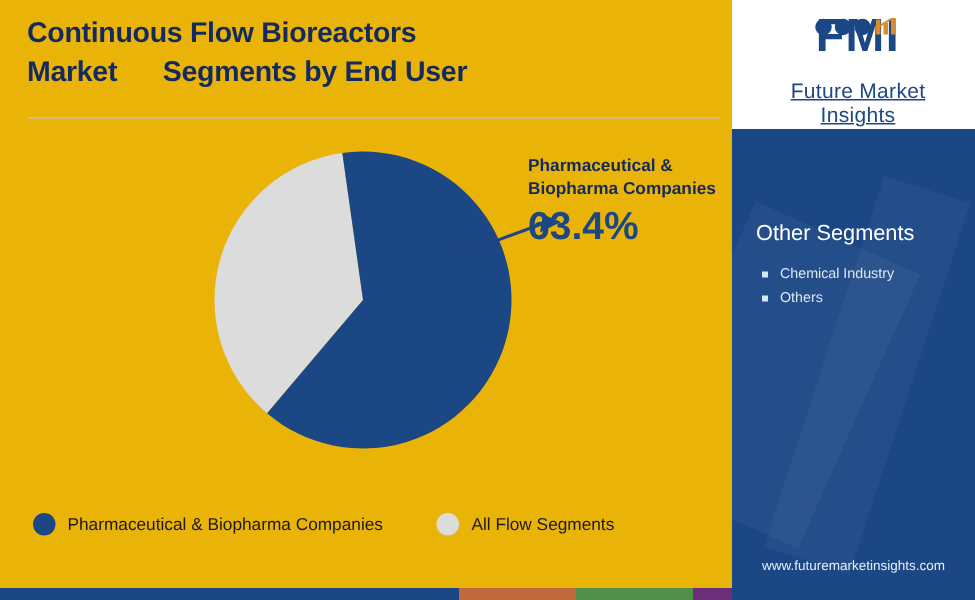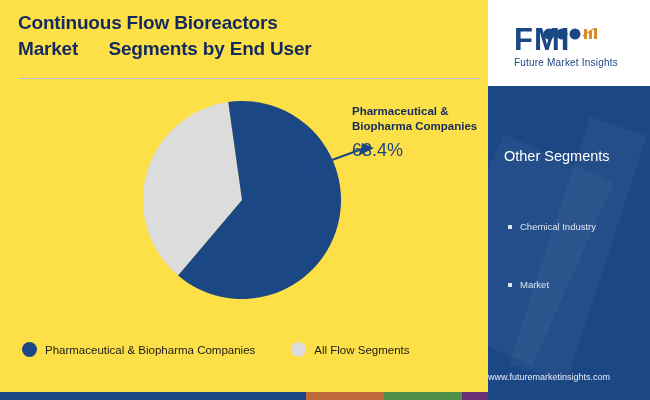--- a/index.html
+++ b/index.html
@@ -8,21 +8,21 @@
     background: #ffffff;
   }
   body {
     font-family: "Liberation Sans", sans-serif;
   }
   #page {
     position: relative;
     width: 650px;
     height: 400px;
     overflow: hidden;
-    background: #fde047;
+    background: #eab308;
     box-sizing: border-box;
   }
 
   
   #title-block {
     position: absolute;
     left: 18px;
     top: 10px;
     width: 450px;
   }
@@ -61,36 +61,37 @@
     position: absolute;
     left: 0;
     top: 0;
     width: 162px;
     height: 86px;
     background: #ffffff;
   }
   #logo-wrap {
     position: absolute;
     left: 26px;
-    top: 24px;
+    top: 8px;
     width: 116px;
-    text-align: left;
+    text-align: center;
   }
   #logo-fmi {
     font-size: 31px;
     font-weight: bold;
     color: #1c4785;
     letter-spacing: 1px;
     line-height: 32px;
   }
   #logo-tagline {
-    font-size: 10px;
+    font-size: 14px;
     color: #1c4785;
     letter-spacing: 0.2px;
-    margin-top: 1px;
+    margin-top: 12px;
+    text-decoration: underline;
   }
   .logo-dots {
     position: absolute;
     top: 4px;
     left: 28px;
     width: 60px;
     height: 12px;
   }
   #other-seg-title {
     position: absolute;
@@ -106,36 +107,35 @@
     top: 176px;
     width: 134px;
   }
   .seg-item {
     position: relative;
     padding-left: 14px;
     font-size: 9.5px;
     color: #dce6f5;
     line-height: 14px;
     margin-bottom: 2px;
-    margin-top: 44px;
   }
   .seg-item .bullet {
     position: absolute;
     left: 2px;
     top: 5px;
     width: 4px;
     height: 4px;
     background: #dce6f5;
   }
   #site-url {
     position: absolute;
     left: 0;
     top: 372px;
     width: 162px;
-    text-align: left;
+    text-align: center;
     font-size: 9px;
     color: #e6edf8;
   }
 
   
   #bottom-bar {
     position: absolute;
     left: 0;
     bottom: 0;
     width: 650px;
@@ -165,22 +165,22 @@
     top: 18px;
     width: 130px;
   }
   #callout-label {
     font-size: 11.5px;
     font-weight: bold;
     color: #132a5e;
     line-height: 15px;
   }
   #callout-value {
-    font-size: 18px;
-    font-weight: normal;
+    font-size: 26px;
+    font-weight: bold;
     color: #1c4785;
     line-height: 30px;
     margin-top: 1px;
   }
   #arrow-svg {
     position: absolute;
     left: 300px;
     top: 52px;
     width: 80px;
     height: 40px;
@@ -279,21 +279,21 @@
 
     <div id="other-seg-title">Other Segments</div>
 
     <div id="other-seg-list">
       <div class="seg-item">
         <span class="bullet"></span>
         <span>Chemical Industry</span>
       </div>
       <div class="seg-item">
         <span class="bullet"></span>
-        <span>Market</span>
+        <span>Others</span>
       </div>
     </div>
 
     <div id="site-url">www.futuremarketinsights.com</div>
   </div>
 
   <div id="bottom-bar">
     <div style="flex:47; background:#1c4785;"></div>
     <div style="flex:12; background:#c0693a;"></div>
     <div style="flex:12; background:#4f8f4a;"></div>

